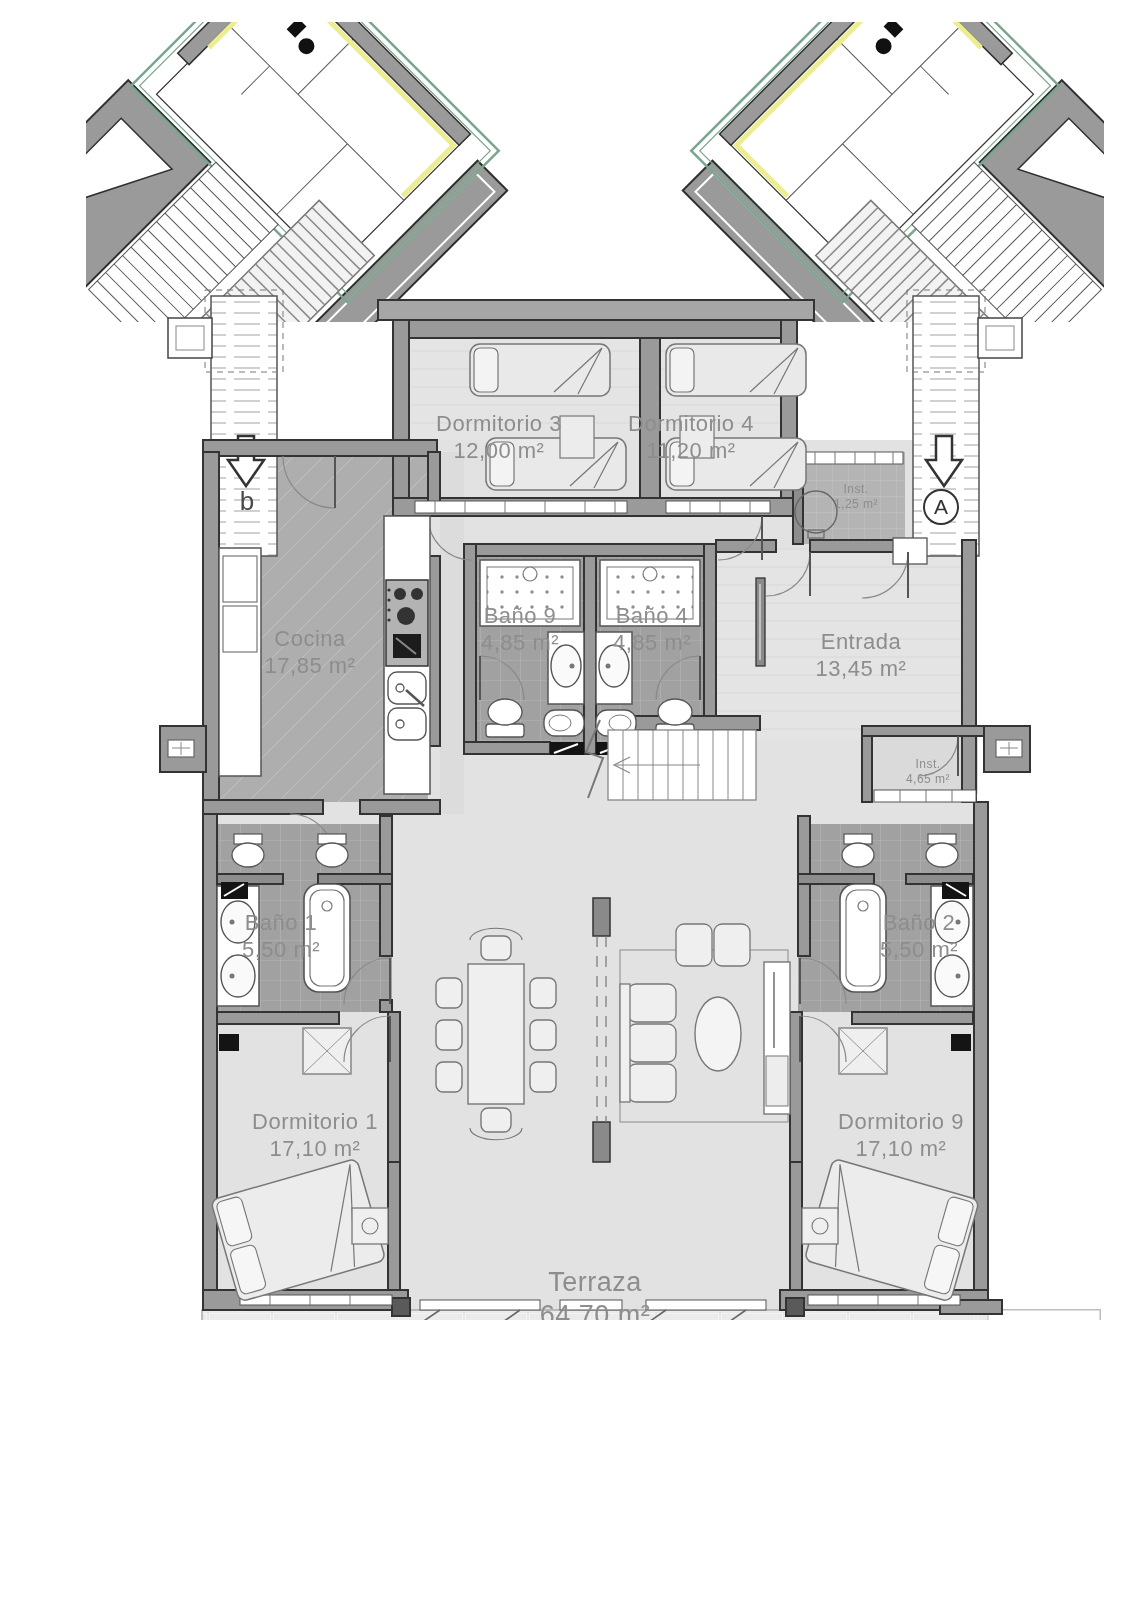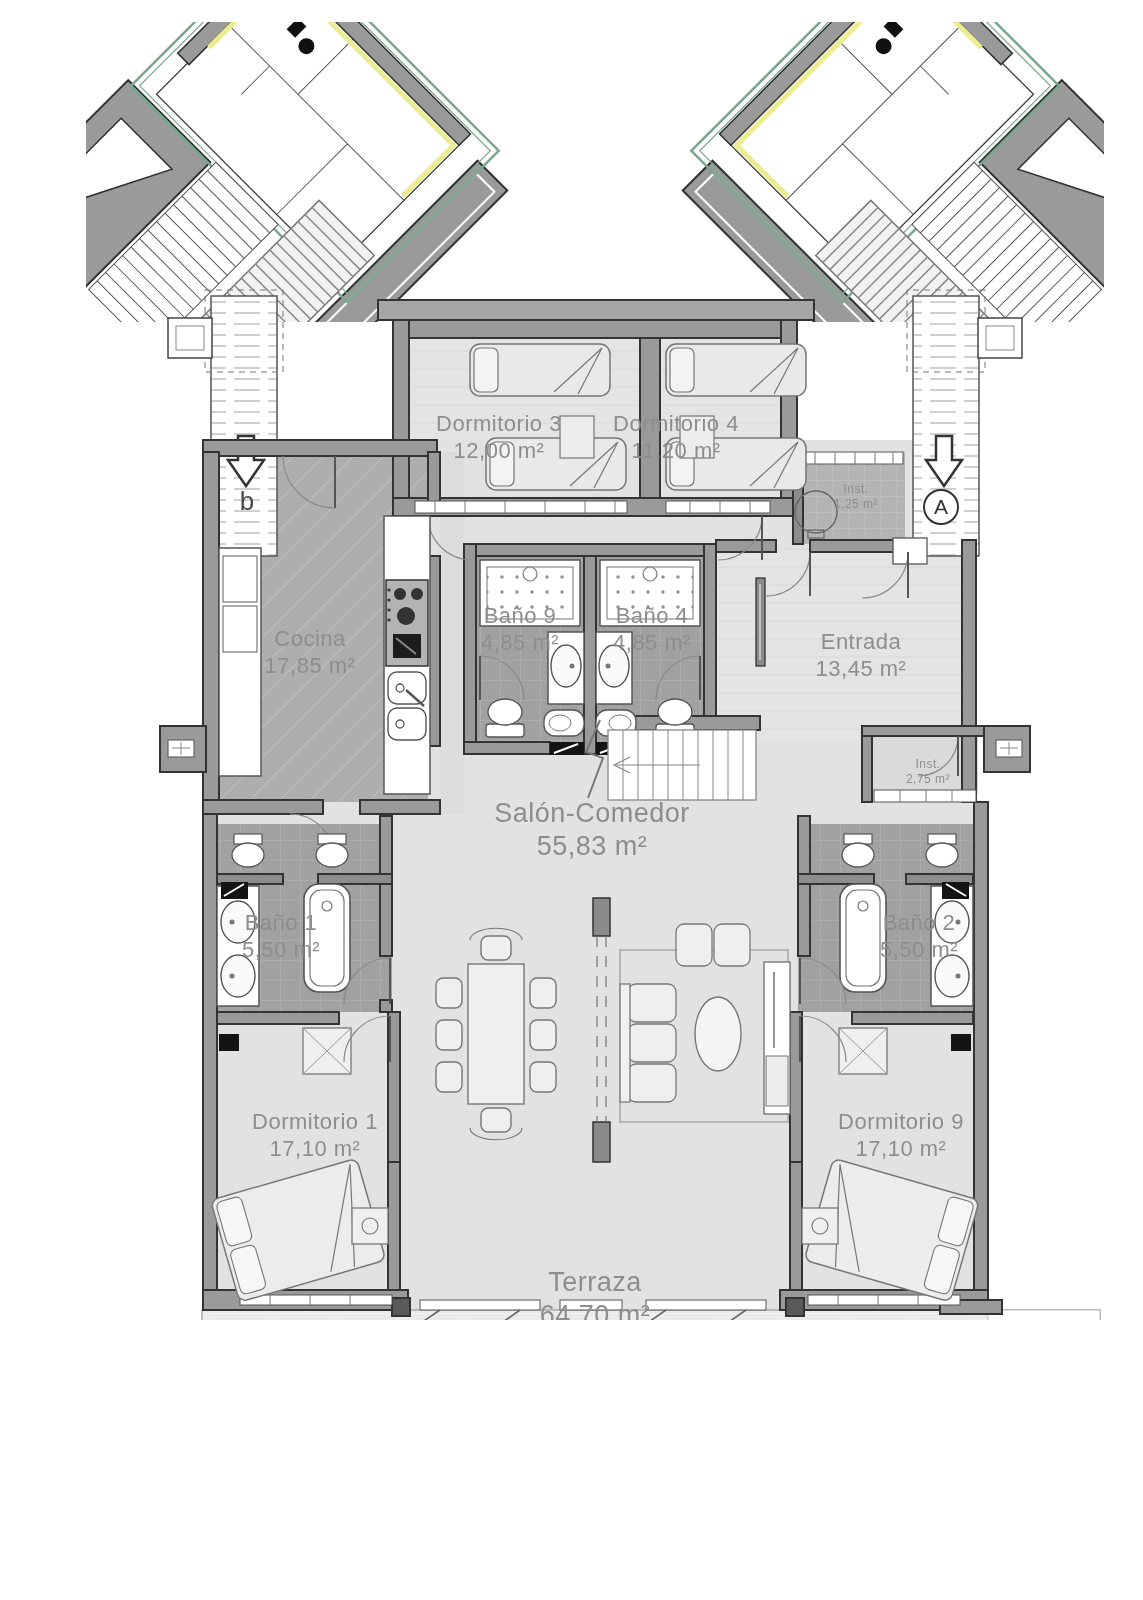--- a/index.html
+++ b/index.html
@@ -419,21 +419,21 @@
   <use href="#dorm1f" transform="translate(1190 0) scale(-1 1)"></use>
 
   <use href="#niche"></use>
   <use href="#niche" transform="translate(1190 0) scale(-1 1)"></use>
 </svg>
 
 <div class="lbl" style="left:499px;top:438px">
   <div>Dormitorio 3</div>
   <div>12,00 m²</div>
 </div>
-<div class="lbl" style="left:676px;top:438px">
+<div class="lbl" style="left:691px;top:438px">
   <div>Dormitorio 4</div>
   <div>11,20 m²</div>
 </div>
 <div class="lbl small" style="left:856px;top:497px">
   <div>Inst.</div>
   <div>1,25 m²</div>
 </div>
 <div class="lbl" style="left:310px;top:653px">
   <div>Cocina</div>
   <div>17,85 m²</div>
@@ -445,25 +445,21 @@
 <div class="lbl" style="left:652px;top:630px">
   <div>Baño 4</div>
   <div>4,85 m²</div>
 </div>
 <div class="lbl" style="left:861px;top:656px">
   <div>Entrada</div>
   <div>13,45 m²</div>
 </div>
 <div class="lbl small" style="left:928px;top:772px">
   <div>Inst.</div>
-  <div>2,75 m²</div>
-</div>
-<div class="lbl big" style="left:592px;top:830px">
-  <div>Salón-Comedor</div>
-  <div>55,83 m²</div>
+  <div>4,65 m²</div>
 </div>
 <div class="lbl" style="left:281px;top:937px">
   <div>Baño 1</div>
   <div>5,50 m²</div>
 </div>
 <div class="lbl" style="left:919px;top:937px">
   <div>Baño 2</div>
   <div>5,50 m²</div>
 </div>
 <div class="lbl" style="left:315px;top:1136px">

